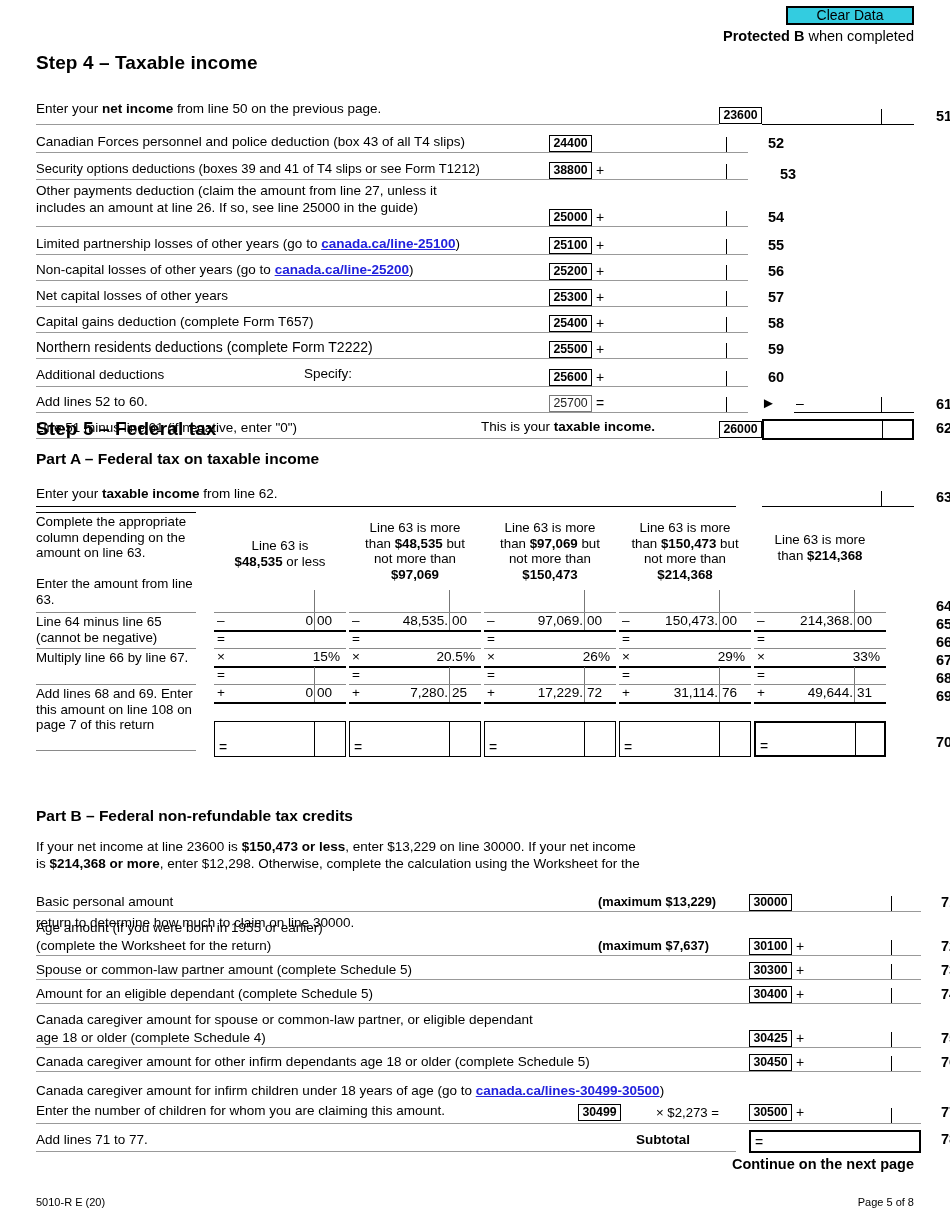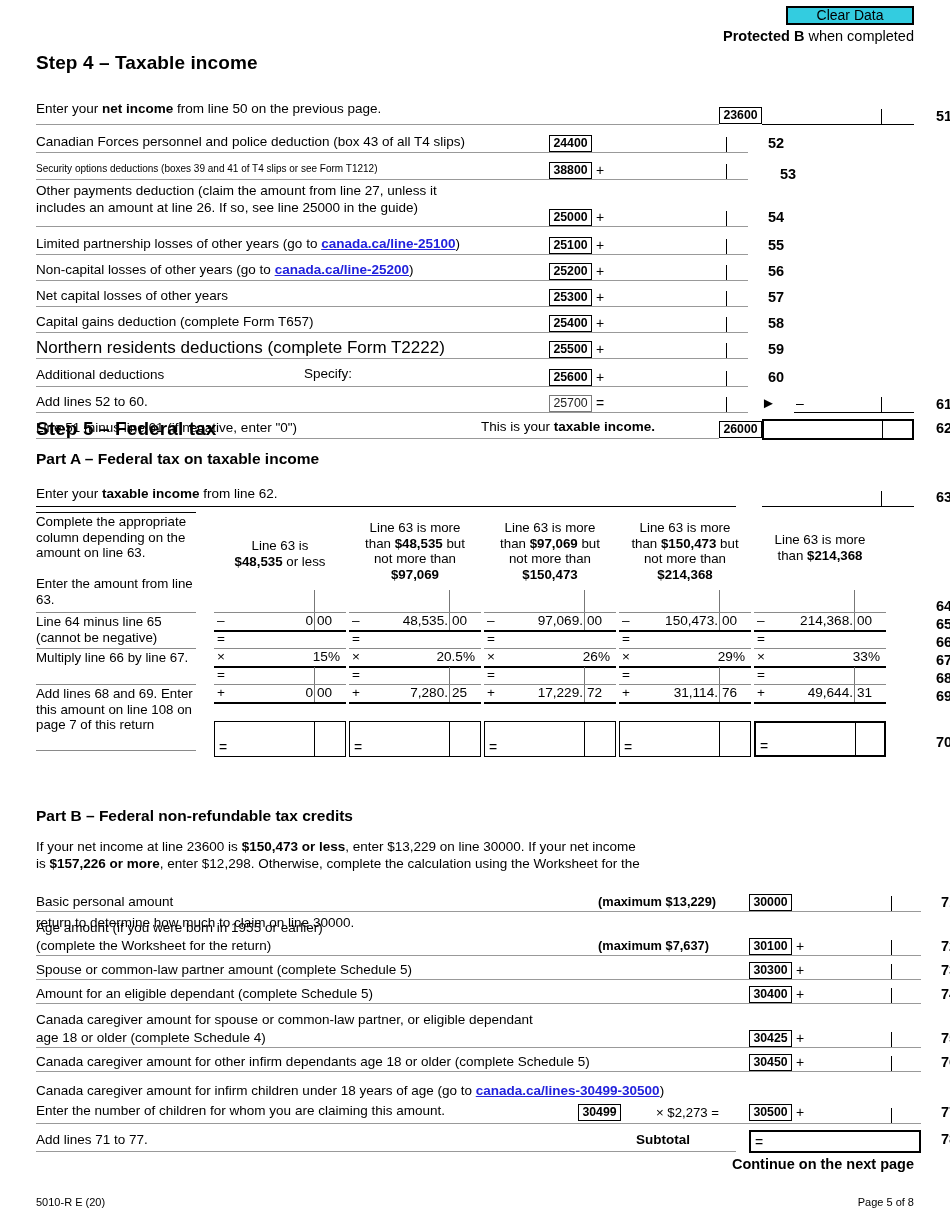--- a/index.html
+++ b/index.html
@@ -95,21 +95,21 @@
       <div class="code" style="left: 683px; top: 21px;">23600</div>
       <div class="hr" style="left: 0px; top: 38px; width: 683px; height: 1px; background: rgb(153, 153, 153);"></div>
       <div class="hr" style="left: 726px; top: 38px; width: 152px; height: 1px; background: rgb(0, 0, 0);"></div>
       <div class="centdiv" style="left: 845px; top: 23px;"></div>
       <div class="lno" style="left: 900px; top: 22px;">51</div>
       <div class="lbl" style="top: 47px; left: 0px; font-size: 13.5px; line-height: 17px;"><span>Canadian Forces personnel and police deduction (box 43 of all T4 slips)</span></div>
       <div class="code" style="left: 513px; top: 49px;">24400</div>
       <div class="hr" style="left: 0px; top: 66px; width: 712px; height: 1px; background: rgb(153, 153, 153);"></div>
       <div class="centdiv" style="left: 690px; top: 51px;"></div>
       <div class="lno" style="left: 732px; top: 49px;">52</div>
-      <div class="lbl" style="top: 74px; left: 0px; font-size: 10px; line-height: 17px;"><span>Security options deductions (boxes 39 and 41 of T4 slips or see Form T1212)</span></div>
+      <div class="lbl" style="top: 74px; left: 0px; font-size: 13px; line-height: 17px;"><span>Security options deductions (boxes 39 and 41 of T4 slips or see Form T1212)</span></div>
       <div class="code" style="left: 513px; top: 76px;">38800</div>
       <div class="op" style="left: 560px; top: 76px;">+</div>
       <div class="hr" style="left: 0px; top: 93px; width: 712px; height: 1px; background: rgb(153, 153, 153);"></div>
       <div class="centdiv" style="left: 690px; top: 78px;"></div>
       <div class="lno" style="left: 732px; top: 80px; margin-left: 12px;">53</div>
       <div class="lbl" style="top: 96px; left: 0px; font-size: 13.5px; line-height: 17px;"><span>Other payments deduction (claim the amount from line 27, unless it</span><br><span>includes an amount at line 26. If so, see line 25000 in the guide)</span></div>
       <div class="code" style="left: 513px; top: 123px;">25000</div>
       <div class="op" style="left: 560px; top: 123px;">+</div>
       <div class="hr" style="left: 0px; top: 140px; width: 712px; height: 1px; background: rgb(153, 153, 153);"></div>
       <div class="centdiv" style="left: 690px; top: 125px;"></div>
@@ -131,21 +131,21 @@
       <div class="op" style="left: 560px; top: 203px;">+</div>
       <div class="hr" style="left: 0px; top: 220px; width: 712px; height: 1px; background: rgb(153, 153, 153);"></div>
       <div class="centdiv" style="left: 690px; top: 205px;"></div>
       <div class="lno" style="left: 732px; top: 203px;">57</div>
       <div class="lbl" style="top: 227px; left: 0px; font-size: 13.5px; line-height: 17px;"><span>Capital gains deduction (complete Form T657)</span></div>
       <div class="code" style="left: 513px; top: 229px;">25400</div>
       <div class="op" style="left: 560px; top: 229px;">+</div>
       <div class="hr" style="left: 0px; top: 246px; width: 712px; height: 1px; background: rgb(153, 153, 153);"></div>
       <div class="centdiv" style="left: 690px; top: 231px;"></div>
       <div class="lno" style="left: 732px; top: 229px;">58</div>
-      <div class="lbl" style="top: 253px; left: 0px; font-size: 17px; line-height: 17px;"><span>Northern residents deductions (complete Form T2222)</span></div>
+      <div class="lbl" style="top: 253px; left: 0px; font-size: 14px; line-height: 17px;"><span>Northern residents deductions (complete Form T2222)</span></div>
       <div class="code" style="left: 513px; top: 255px;">25500</div>
       <div class="op" style="left: 560px; top: 255px;">+</div>
       <div class="hr" style="left: 0px; top: 272px; width: 712px; height: 1px; background: rgb(153, 153, 153);"></div>
       <div class="centdiv" style="left: 690px; top: 257px;"></div>
       <div class="lno" style="left: 732px; top: 255px;">59</div>
       <div class="lbl" style="top: 280px; left: 0px; font-size: 13.5px; line-height: 17px;"><span>Additional deductions</span></div>
       <div class="lbl" style="top: 280px; left: 228px; font-size: 13.5px; margin-left: 40px;">Specify:</div>
       <div class="code" style="left: 513px; top: 283px;">25600</div>
       <div class="op" style="left: 560px; top: 283px;">+</div>
       <div class="hr" style="left: 0px; top: 300px; width: 712px; height: 1px; background: rgb(153, 153, 153);"></div>
@@ -342,21 +342,21 @@
       <div class="lno" style="left: 900px; top: 148px;">66</div>
       <div class="lno" style="left: 900px; top: 166px;">67</div>
       <div class="lno" style="left: 900px; top: 184px;">68</div>
       <div class="lno" style="left: 900px; top: 202px;">69</div>
       <div class="lno" style="left: 900px; top: 248px;">70</div>
     </div>
 
   <h3 class="part" style="margin-top:36px;">Part B – Federal non-refundable tax credits</h3>
   <div class="row" id="s5b" style="height:275px;margin-top:14px;">
       <div class="lbl" style="top: 0px; left: 0px; font-size: 13.5px;"><span>If your net income at line 23600 is </span><b>$150,473 or less</b><span>, enter $13,229 on line 30000. If your net income</span></div>
-      <div class="lbl" style="top: 17px; left: 0px; font-size: 13.5px;"><span>is </span><b>$157,226 or more</b><span>, enter $12,298. Otherwise, complete the calculation using the Worksheet for the</span></div>
+      <div class="lbl" style="top: 17px; left: 0px; font-size: 13.5px;"><span>is </span><b>$214,368 or more</b><span>, enter $12,298. Otherwise, complete the calculation using the Worksheet for the</span></div>
       <div class="lbl" style="top: 34px; left: 0px; font-size: 13.5px; margin-top: 42px;"><span>return to determine how much to claim on line 30000.</span></div>
       <div class="lbl" style="top: 54px; left: 0px; font-size: 13.5px; line-height: 18px;"><span>Basic personal amount</span></div>
       <div class="lbl" style="top: 55px; left: 562px; font-size: 12.8px; font-weight: bold;">(maximum $13,229)</div>
       <div class="code" style="left: 713px; top: 55px;">30000</div>
       <div class="hr" style="left: 0px; top: 72px; width: 885px; height: 1px; background: rgb(153, 153, 153);"></div>
       <div class="centdiv" style="left: 855px; top: 57px;"></div>
       <div class="lno" style="left: 905px; top: 55px;">71</div>
       <div class="lbl" style="top: 80px; left: 0px; font-size: 13.5px; line-height: 18px;"><span>Age amount (if you were born in 1955 or earlier)</span><br><span>(complete the Worksheet for the return)</span></div>
       <div class="lbl" style="top: 99px; left: 562px; font-size: 12.8px; font-weight: bold;">(maximum $7,637)</div>
       <div class="code" style="left: 713px; top: 99px;">30100</div>

